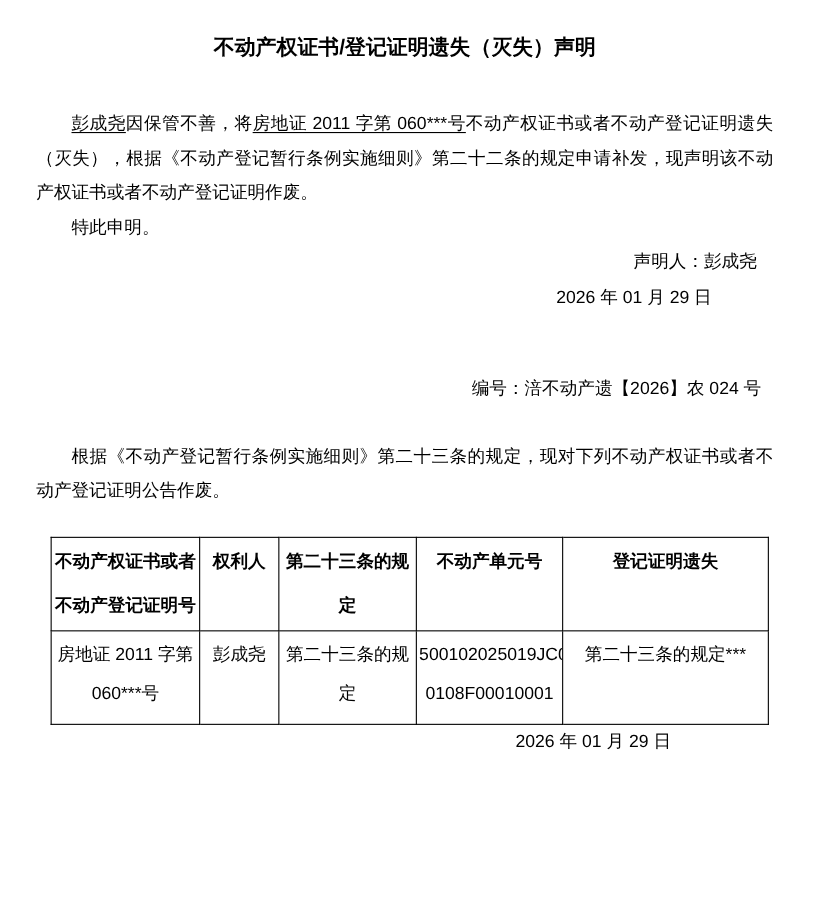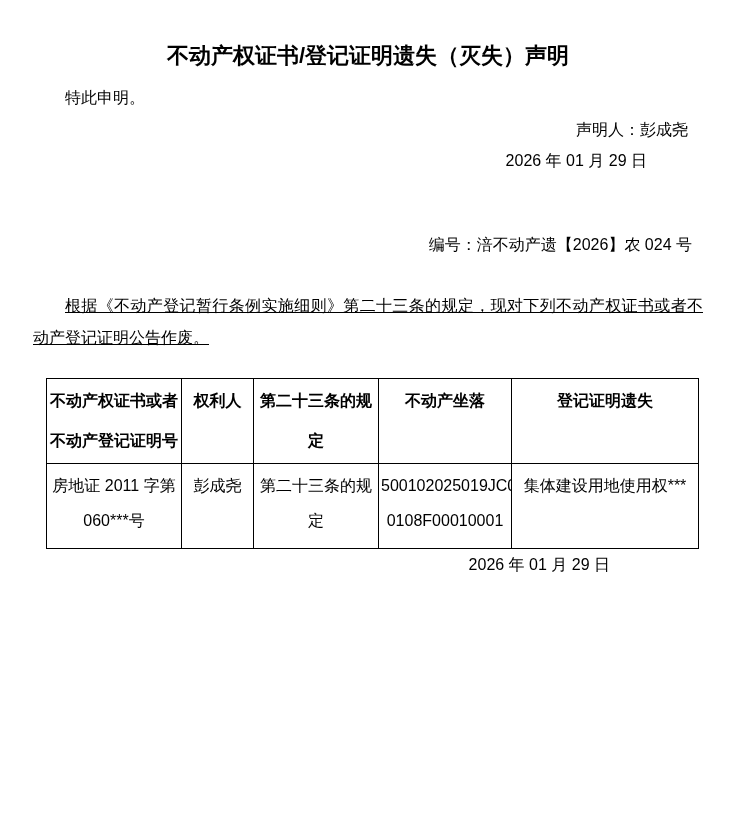--- a/index.html
+++ b/index.html
@@ -9,34 +9,34 @@
     background: #ffffff;
     color: #000000;
     font-family: "Liberation Sans", sans-serif;
   }
   .doc {
     padding: 30px 40px 0 33px;
     box-sizing: border-box;
     width: 743px;
   }
   .title {
-    font-size: 22px;
+    font-size: 19px;
     font-weight: bold;
     text-align: center;
     line-height: 28px;
-    margin: 12px;
+    margin: 0;
   }
   .title-notice { margin-top: 14px; }
   p { margin: 0; font-size: 16px; line-height: 31.5px; }
   .para {
     text-align: justify;
     text-indent: 2em;
   }
   .para-statement { margin-top: 39px; }
-  .para-notice { margin-top: 30px; text-decoration: underline; }
+  .para-notice { margin-top: 30px; }
   .closing { text-indent: 2em; }
   .right-line { text-align: right; }
   .signer-line { padding-right: 15px; }
   .sign-date-line { padding-right: 56px; }
   .doc-no-line { margin-top: 52px; padding-right: 11px; }
   .issuer-line { margin-top: 65px; padding-right: 53px; }
   .issue-date-line { padding-right: 93px; }
   .u {
     text-decoration: underline;
     text-underline-offset: 3px;
@@ -73,20 +73,21 @@
   .col-unit    { width: 133px; }
   .col-loc     { width: 187px; }
 </style>
 </head>
 <body>
 
 <div class="doc">
 
   <h1 class="title">不动产权证书/登记证明遗失（灭失）声明</h1>
 
+  <p class="para para-statement"><span class="u">彭成尧</span><span>因保管不善，将</span><span class="u">房地证 2011 字第 060***号</span><span>不动产权证书或者不动产登记证明遗失（灭失），根据《不动产登记暂行条例实施细则》第二十二条的规定申请补发，现声明该不动产权证书或者不动产登记证明作废。</span></p>
 
   <p class="closing">特此申明。</p>
 
   <p class="right-line signer-line">声明人：彭成尧</p>
   <p class="right-line sign-date-line">2026 年 01 月 29 日</p>
 
 
   <p class="right-line doc-no-line">编号：涪不动产遗【2026】农 024 号</p>
 
   <p class="para para-notice">根据《不动产登记暂行条例实施细则》第二十三条的规定，现对下列不动产权证书或者不动产登记证明公告作废。</p>
@@ -97,33 +98,33 @@
       <col class="col-holder">
       <col class="col-type">
       <col class="col-unit">
       <col class="col-loc">
     </colgroup>
     <thead>
       <tr>
         <th>不动产权证书或者不动产登记证明号</th>
         <th>权利人</th>
         <th>第二十三条的规定</th>
-        <th>不动产坐落</th>
+        <th>不动产单元号</th>
         <th>登记证明遗失</th>
       </tr>
     </thead>
     <tbody>
       <tr>
         <td>房地证 2011 字第 060***号</td>
         <td>彭成尧</td>
         <td>第二十三条的规定</td>
         <td>
           <div>500102025019JC0</div>
           <div>0108F00010001</div>
         </td>
-        <td>集体建设用地使用权***</td>
+        <td>第二十三条的规定***</td>
       </tr>
     </tbody>
   </table>
 
   <p class="right-line issue-date-line">2026 年 01 月 29 日</p>
 
 </div>
 
 </body></html>

